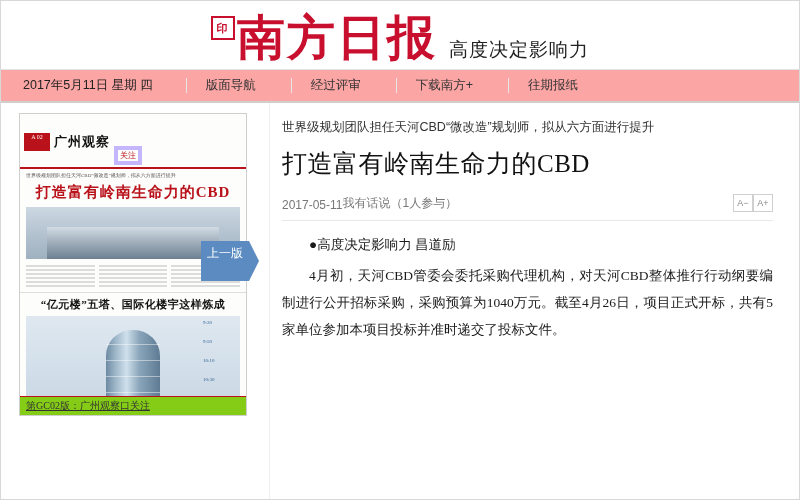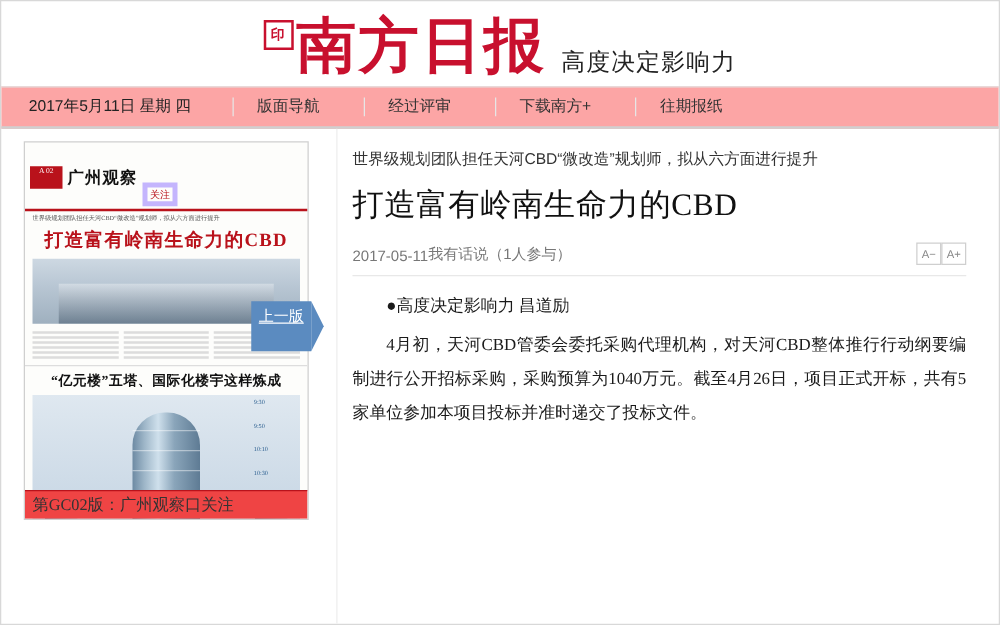--- a/index.html
+++ b/index.html
@@ -194,37 +194,37 @@
   .tower-side.l { left: 10px; }
   .tower-side.r { right: 10px; height: 38px; }
   .scale-marks {
     position: absolute; right: 3px; top: 4px; bottom: 4px; width: 34px;
     font-size: 5px; color: #2b5e8f;
   }
   .scale-marks div { margin-bottom: 14px; }
   .paper-foot {
     position: absolute; bottom: 0; left: 0; right: 0;
     border-top: 1px solid #b9121b;
-    font-size: 13px; color: #333;
+    font-size: 10px; color: #333;
     padding: 2px 6px;
-    background: #ef4444;
+    background: #84cc16;
+    text-decoration: underline;
   }
 
   
   .flip {
     position: absolute;
     width: 48px; height: 40px;
     background: #5b8bc0;
     color: #fff;
     font-size: 12px;
     line-height: 1.15;
     text-align: center;
     padding-top: 6px;
     cursor: pointer;
-    text-decoration: underline;
   }
   .flip::after {
     content: "";
     position: absolute; right: -10px; top: 0;
     border-top: 20px solid transparent;
     border-bottom: 20px solid transparent;
     border-left: 10px solid #5b8bc0;
   }
   .flip.up { left: 200px; top: 138px; }
   .flip.down { left: 200px; top: 218px; }

